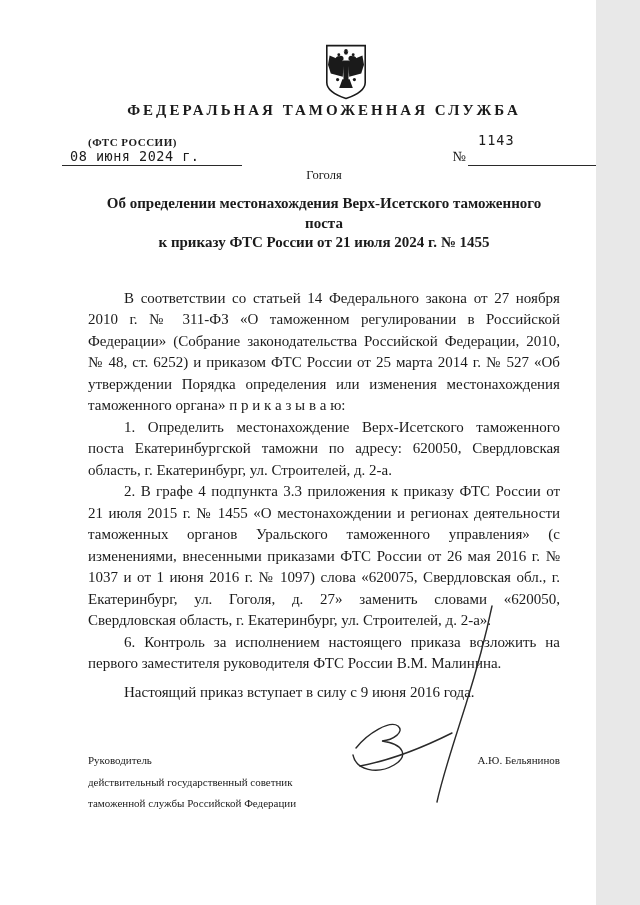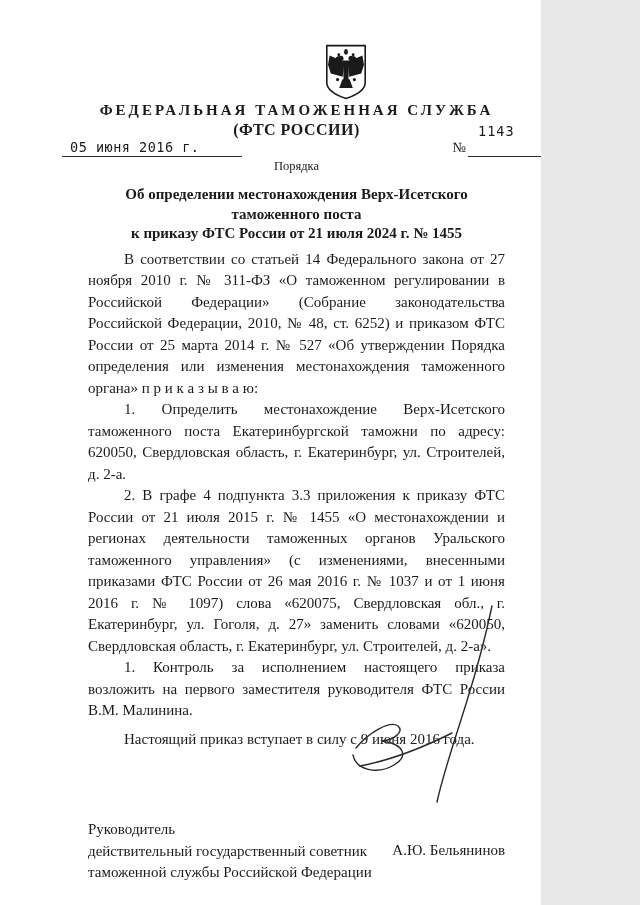--- a/index.html
+++ b/index.html
@@ -1,55 +1,55 @@
 <!DOCTYPE html>
 <html><head>
 <meta charset="utf-8">
 <style>
   html,body{margin:0;padding:0;background:#e8e8e8;}
   .page{
     position:relative;
-    width:541px;height:905px;
+    width:596px;height:905px;
     background:#ffffff;
     color:#1b1b1b;
     font-family:"Liberation Serif","DejaVu Serif",serif;
     overflow:hidden;
     box-sizing:border-box;
     padding:0 36px 0 88px;
   }
   .emblem{position:absolute;left:322px;top:44px;width:48px;height:56px;}
   .agency{
     margin-top:102px;text-align:center;font-weight:bold;
     font-size:15px;letter-spacing:3px;white-space:nowrap;
   }
-  .agency-short{margin-top:2px;text-align:center;font-weight:bold;font-size:16px;letter-spacing:.5px;}
+  .agency-short{margin-top:17px;text-align:left;font-weight:bold;font-size:11px;letter-spacing:.5px;}
   .doc-type{margin-top:9px;text-align:center;font-weight:bold;font-size:15px;letter-spacing:5px;}
   .meta-row{
     display:flex;justify-content:space-between;align-items:flex-end;
     margin-left:-26px;width:542px;margin-top:-2px;height:20px;
     font-family:"DejaVu Sans Mono",monospace;font-size:13.5px;
   }
   .date-cell{
     width:172px;border-bottom:1.5px solid #2a2a2a;
     padding:0 0 1px 8px;white-space:nowrap;letter-spacing:.5px;
   }
   .num-cell{display:flex;align-items:flex-end;}
   .num-sign{font-family:"Liberation Serif",serif;font-size:14px;margin-right:2px;padding-bottom:1px;}
   .num-line{
     width:126px;border-bottom:1.5px solid #2a2a2a;
     padding:0 0 17px 10px;letter-spacing:1px;
   }
   .city{margin-top:2px;text-align:center;font-size:12.5px;}
   .title{margin-top:11px;text-align:center;font-weight:bold;font-size:15px;line-height:19.5px;}
-  .body{margin-top:5px;font-size:15px;line-height:21.5px;}
+  .body{margin-top:35px;font-size:15px;line-height:21.5px;}
   .body p{margin:0;text-align:justify;text-indent:36px;}
   .body p.effective{margin-top:7px;text-align:left;}
   .sig-block{
-    margin-top:69px;display:flex;justify-content:space-between;
-    align-items:center;font-size:15px;line-height:21.5px;
+    margin-top:47px;display:flex;justify-content:space-between;
+    align-items:flex-start;font-size:11px;line-height:21.5px;
   }
   .sig-left div{white-space:nowrap;}
   .sig-name{white-space:nowrap;padding-bottom:1px;}
   .autograph{position:absolute;left:346px;top:550px;pointer-events:none;}
 </style>
 </head>
 <body>
 
 <div class="page">
 
@@ -72,39 +72,39 @@
         <circle cx="19.5" cy="44.5" r="2"></circle>
         <circle cx="40.5" cy="44.5" r="2"></circle>
       </g>
     </svg>
   </div>
 
   <div class="agency">ФЕДЕРАЛЬНАЯ ТАМОЖЕННАЯ СЛУЖБА</div>
   <div class="agency-short">(ФТС РОССИИ)</div>
 
   <div class="meta-row">
-    <div class="date-cell">05 июня 2016 г.</div>
+    <div class="date-cell">08 июня 2024 г.</div>
     <div class="num-cell">
       <span class="num-sign">№</span>
       <span class="num-line">1143</span>
     </div>
   </div>
 
-  <div class="city">Порядка</div>
+  <div class="city">Гоголя</div>
 
   <div class="title">
     <div>Об определении местонахождения Верх-Исетского таможенного поста</div>
     <div>к приказу ФТС России от 21 июля 2024 г. № 1455</div>
   </div>
 
   <div class="body">
     <p>В соответствии со статьей 14 Федерального закона от 27 ноября 2010 г. № 311-ФЗ «О таможенном регулировании в Российской Федерации» (Собрание законодательства Российской Федерации, 2010, № 48, ст. 6252) и приказом ФТС России от 25 марта 2014 г. № 527 «Об утверждении Порядка определения или изменения местонахождения таможенного органа» п р и к а з ы в а ю:</p>
     <p>1. Определить местонахождение Верх-Исетского таможенного поста Екатеринбургской таможни по адресу: 620050, Свердловская область, г. Екатеринбург, ул. Строителей, д. 2-а.</p>
     <p>2. В графе 4 подпункта 3.3 приложения к приказу ФТС России от 21 июля 2015 г. № 1455 «О местонахождении и регионах деятельности таможенных органов Уральского таможенного управления» (с изменениями, внесенными приказами ФТС России от 26 мая 2016 г. № 1037 и от 1 июня 2016 г. № 1097) слова «620075, Свердловская обл., г. Екатеринбург, ул. Гоголя, д. 27» заменить словами «620050, Свердловская область, г. Екатеринбург, ул. Строителей, д. 2-а».</p>
-    <p>1. Контроль за исполнением настоящего приказа возложить на первого заместителя руководителя ФТС России В.М. Малинина.</p>
+    <p>6. Контроль за исполнением настоящего приказа возложить на первого заместителя руководителя ФТС России В.М. Малинина.</p>
     <p class="effective">Настоящий приказ вступает в силу с 9 июня 2016 года.</p>
   </div>
 
   <div class="sig-block">
     <div class="sig-left">
       <div>Руководитель</div>
       <div>действительный государственный советник</div>
       <div>таможенной службы Российской Федерации</div>
     </div>
     <div class="sig-name">А.Ю. Бельянинов</div>

